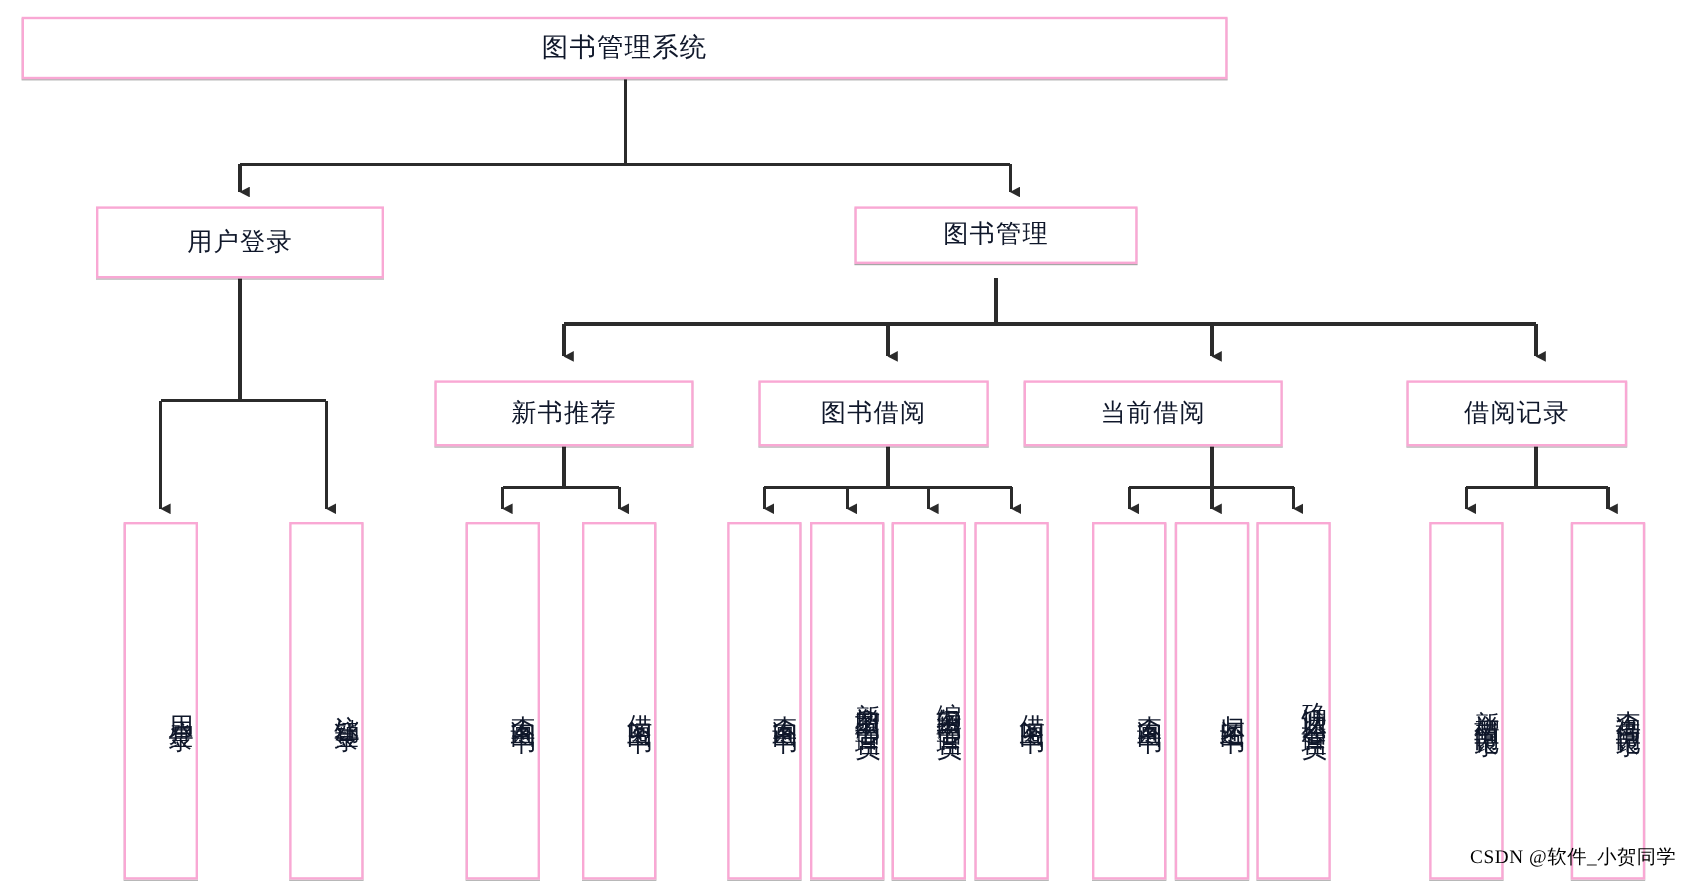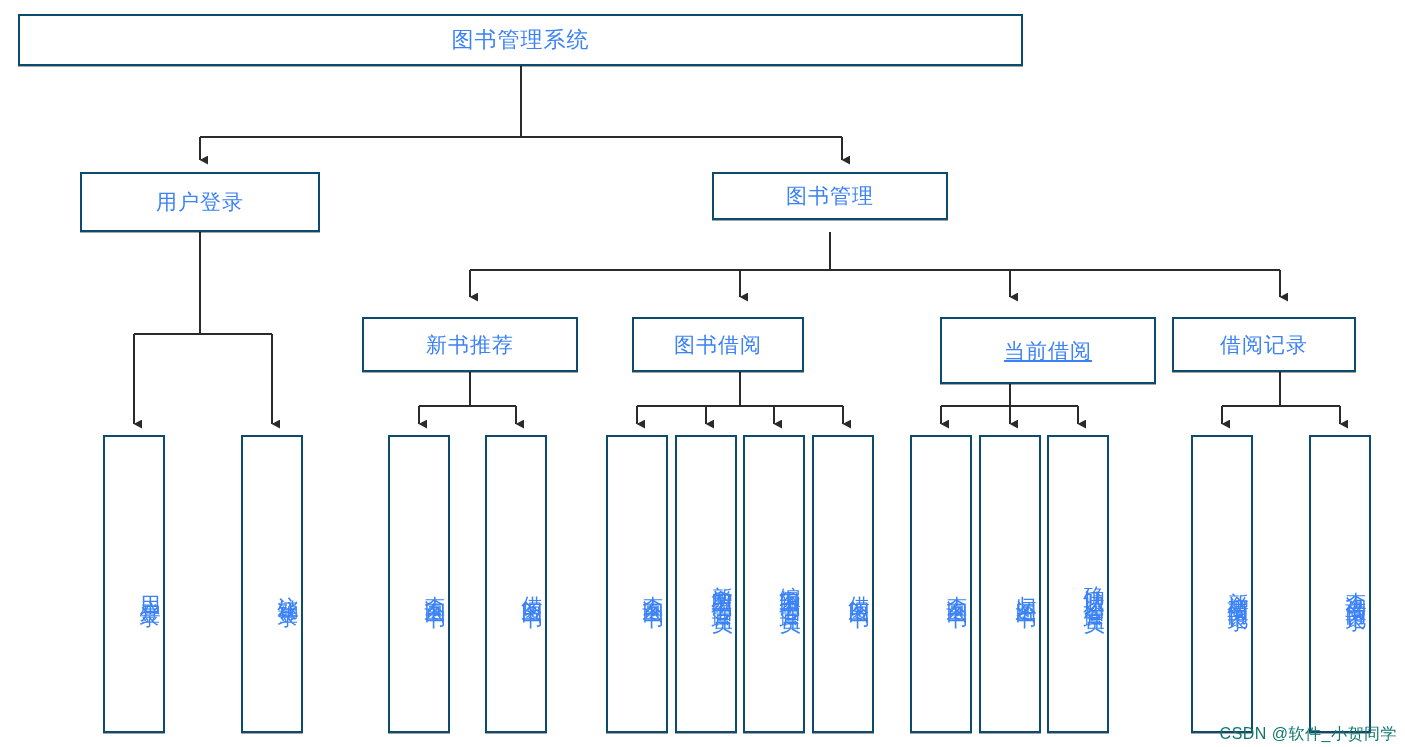--- a/index.html
+++ b/index.html
@@ -23,26 +23,26 @@
     position: absolute;
     left: 0;
     top: 0;
     width: 1405px;
     height: 747px;
     pointer-events: none;
   }
   .node {
     position: absolute;
     box-sizing: border-box;
-    border: 2px solid #0c4a6e;
+    border: 2px solid #f9a8d4;
     background: #ffffff;
     display: flex;
     align-items: center;
     justify-content: center;
-    color: #3b82f6;
+    color: #0f172a;
     box-shadow: 0 1px 0 0 rgba(0,0,0,0.35);
   }
   .node-h {
     font-size: 21px;
     letter-spacing: 1px;
     line-height: 1.2;
     white-space: nowrap;
   }
   .node-v {
     writing-mode: vertical-rl;
@@ -58,26 +58,27 @@
     writing-mode: vertical-rl;
     text-orientation: upright;
     display: block;
   }
   .node-root {
     font-size: 22px;
   }
   #watermark {
     position: absolute;
     right: 8px;
-    bottom: 2px;
+    bottom: 22px;
     font-size: 16px;
-    color: #0f766e;
+    color: #000000;
     letter-spacing: 0.5px;
     white-space: nowrap;
     user-select: none;
+    font-family: Liberation Serif, serif;
   }
 </style>
 </head>
 <body>
 
 <div id="diagram-root">
 
   <svg id="edge-layer" width="1405" height="747" viewBox="0 0 1405 747" xmlns="http://www.w3.org/2000/svg">
     <defs>
       <marker id="arrowhead" markerWidth="9" markerHeight="9" refX="4.5" refY="8.2" orient="auto" markerUnits="userSpaceOnUse">
@@ -138,25 +139,25 @@
   </div>
 
   <div class="node node-h" style="left:712px; top:172px; width:236px; height:48px;">
     <span class="label">图书管理</span>
   </div>
 
   <div class="node node-h" style="left:362px; top:317px; width:216px; height:55px;align-items:center;">
     <span class="label">新书推荐</span>
   </div>
 
-  <div class="node node-h" style="left:632px; top:317px; width:172px; height:55px;">
+  <div class="node node-h" style="left:632px; top:317px; width:192px; height:55px;">
     <span class="label">图书借阅</span>
   </div>
 
-  <div class="node node-h" style="left:940px; top:317px; width:216px; height:67px;text-decoration:underline;">
+  <div class="node node-h" style="left:853px; top:317px; width:216px; height:55px;">
     <span class="label">当前借阅</span>
   </div>
 
   <div class="node node-h" style="left:1172px; top:317px; width:184px; height:55px;">
     <span class="label">借阅记录</span>
   </div>
 
   <div class="node node-v" style="left:103px; top:435px; width:62px; height:298px;">
     <span class="label">用户登录</span>
   </div>

